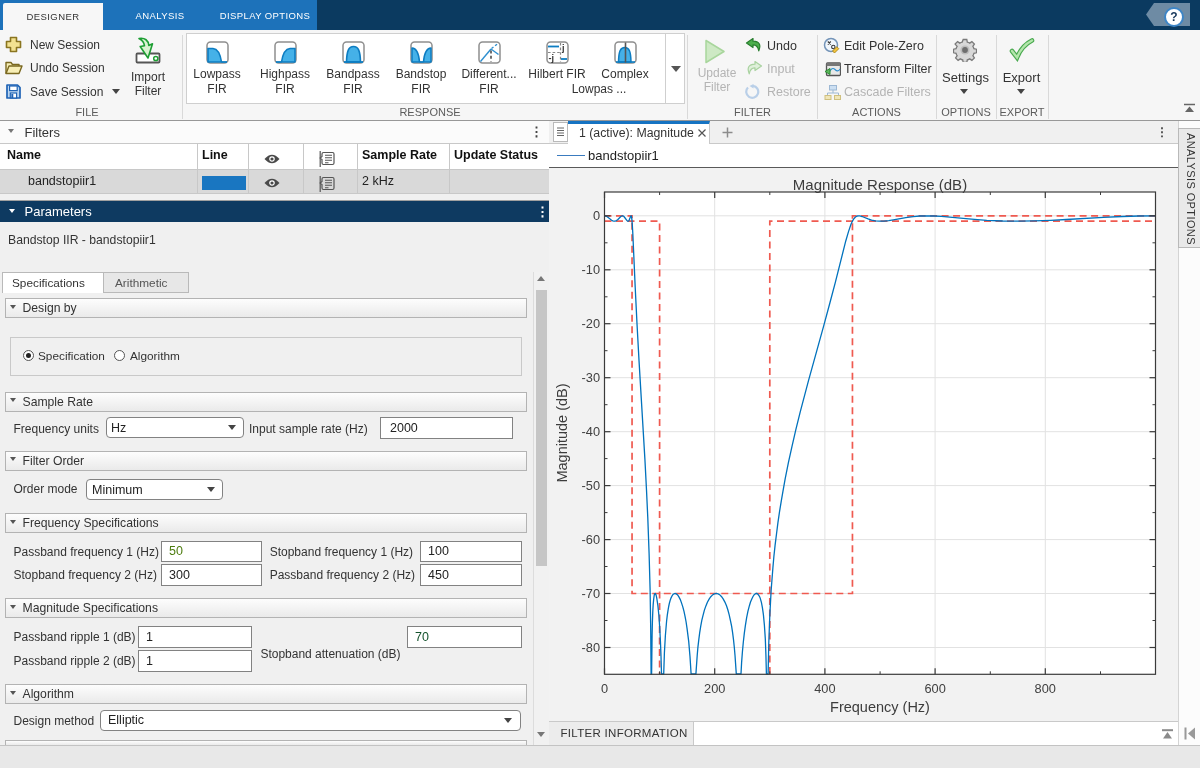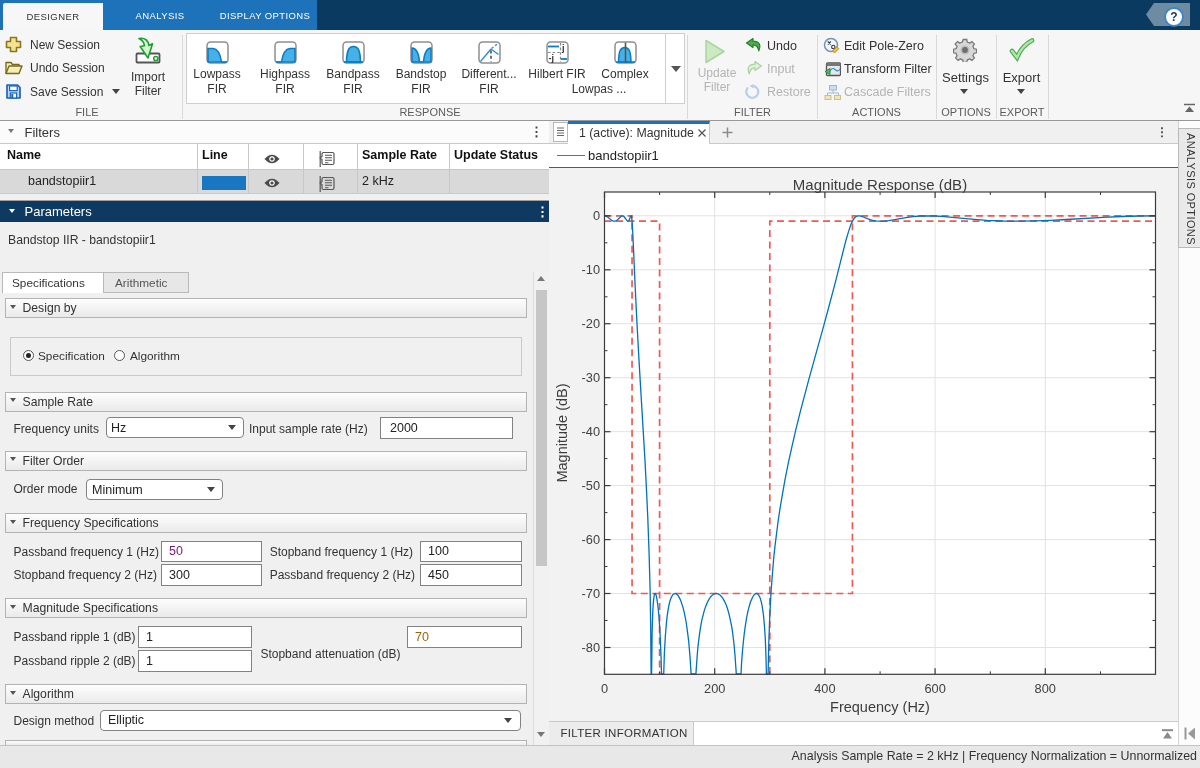--- a/index.html
+++ b/index.html
@@ -264,39 +264,39 @@
 <div class="a bartxt" style="left:22.5px;top:453.5px;">Filter Order</div>
 <div class="a lbl" style="left:13.5px;top:481.5px;text-align:right;">Order mode</div>
 <div class="a dd" style="left:85.5px;top:478.5px;width:137.5px;height:21.5px;"></div>
 <div class="a" style="left:92px;top:482.5px;font-size:12.5px;color:#222;">Minimum</div>
 <div class="a tri" style="left:207px;top:486.5px;"></div>
 <div class="a bar" style="left:5px;top:513px;width:522px;height:20px;"></div>
 <div class="a" style="left:9.5px;top:519.5px;width:0;height:0;border-left:3.5px solid transparent;border-right:3.5px solid transparent;border-top:4.5px solid #555;"></div>
 <div class="a bartxt" style="left:22.5px;top:516px;">Frequency Specifications</div>
 <div class="a lbl" style="left:13.5px;top:544.5px;">Passband frequency 1 (Hz)</div>
 <div class="a inp" style="left:161px;top:540.5px;width:101px;height:21.5px;"></div>
-<div class="a" style="left:169px;top:544px;font-size:12.5px;color:#701a75;">50</div>
+<div class="a" style="left:169px;top:544px;font-size:12.5px;color:#4d7c0f;">50</div>
 <div class="a lbl" style="left:269.7px;top:544.5px;">Stopband frequency 1 (Hz)</div>
 <div class="a inp" style="left:420px;top:540.5px;width:102px;height:21.5px;"></div>
 <div class="a" style="left:428px;top:544px;font-size:12.5px;color:#222;">100</div>
 <div class="a lbl" style="left:13.5px;top:568px;">Stopband frequency 2 (Hz)</div>
 <div class="a inp" style="left:161px;top:564px;width:101px;height:21.5px;"></div>
 <div class="a" style="left:169px;top:567.5px;font-size:12.5px;color:#222;">300</div>
 <div class="a lbl" style="left:269.7px;top:568px;">Passband frequency 2 (Hz)</div>
 <div class="a inp" style="left:420px;top:564px;width:102px;height:21.5px;"></div>
 <div class="a" style="left:428px;top:567.5px;font-size:12.5px;color:#222;">450</div>
 <div class="a bar" style="left:5px;top:598px;width:522px;height:20px;"></div>
 <div class="a" style="left:9.5px;top:604.5px;width:0;height:0;border-left:3.5px solid transparent;border-right:3.5px solid transparent;border-top:4.5px solid #555;"></div>
 <div class="a bartxt" style="left:22.5px;top:601px;">Magnitude Specifications</div>
 <div class="a lbl" style="left:13.5px;top:630px;">Passband ripple 1 (dB)</div>
 <div class="a inp" style="left:137.7px;top:626px;width:114.5px;height:21.5px;"></div>
 <div class="a" style="left:146px;top:629.5px;font-size:12.5px;color:#222;">1</div>
 <div class="a lbl" style="left:260.4px;top:630px;margin-top:17px;">Stopband attenuation (dB)</div>
 <div class="a inp" style="left:407px;top:626px;width:115px;height:21.5px;"></div>
-<div class="a" style="left:415px;top:629.5px;font-size:12.5px;color:#a16207;">70</div>
+<div class="a" style="left:415px;top:629.5px;font-size:12.5px;color:#14532d;">70</div>
 <div class="a lbl" style="left:13.5px;top:654px;">Passband ripple 2 (dB)</div>
 <div class="a inp" style="left:137.7px;top:650px;width:114.5px;height:21.5px;"></div>
 <div class="a" style="left:146px;top:653.5px;font-size:12.5px;color:#222;">1</div>
 <div class="a bar" style="left:5px;top:684.3px;width:522px;height:20px;"></div>
 <div class="a" style="left:9.5px;top:691px;width:0;height:0;border-left:3.5px solid transparent;border-right:3.5px solid transparent;border-top:4.5px solid #555;"></div>
 <div class="a bartxt" style="left:22.5px;top:687.3px;">Algorithm</div>
 <div class="a lbl" style="left:13.5px;top:713.5px;">Design method</div>
 <div class="a dd" style="left:100.3px;top:709.5px;width:421px;height:21.5px;"></div>
 <div class="a" style="left:108px;top:712.5px;font-size:12.5px;color:#222;">Elliptic</div>
 <div class="a tri" style="left:504px;top:718px;"></div>
@@ -445,15 +445,14 @@
 
 <div class="a" style="left:1178px;top:121px;width:22px;height:624px;background:#fcfcfc;border-left:1px solid #d4d4d4;box-sizing:border-box;"></div>
 <div class="a" style="left:1178px;top:128px;width:22px;height:120px;background:#e9e9e9;border:1px solid #b9b9b9;border-right:none;box-sizing:border-box;"></div>
 <div class="a" style="left:1183px;top:133px;width:14px;height:112px;font-size:11px;color:#333;letter-spacing:.4px;writing-mode:vertical-rl;white-space:nowrap;">ANALYSIS OPTIONS</div>
 <svg class="a" style="left:1184px;top:727px;" width="12" height="13" viewBox="0 0 12 13">
       <path d="M1.5,0.5 V12.5" stroke="#999" stroke-width="2"></path>
       <path d="M11,0.5 L4,6.5 L11,12.5 Z" fill="#999"></path>
     </svg>
 
 <div class="a" style="left:0;top:745px;width:1200px;height:23px;background:#e8e8e8;border-top:1px solid #c3c3c3;box-sizing:border-box;"></div>
-<div class="a" style="left:0;top:749px;width:1197px;height:16px;text-align:right;font-size:12.4px;color:#333;">Analysis Sample Rate = 2 kHz | Frequency Normalization = Unnormalized</div>
 
 </div>
 
 </body></html>

